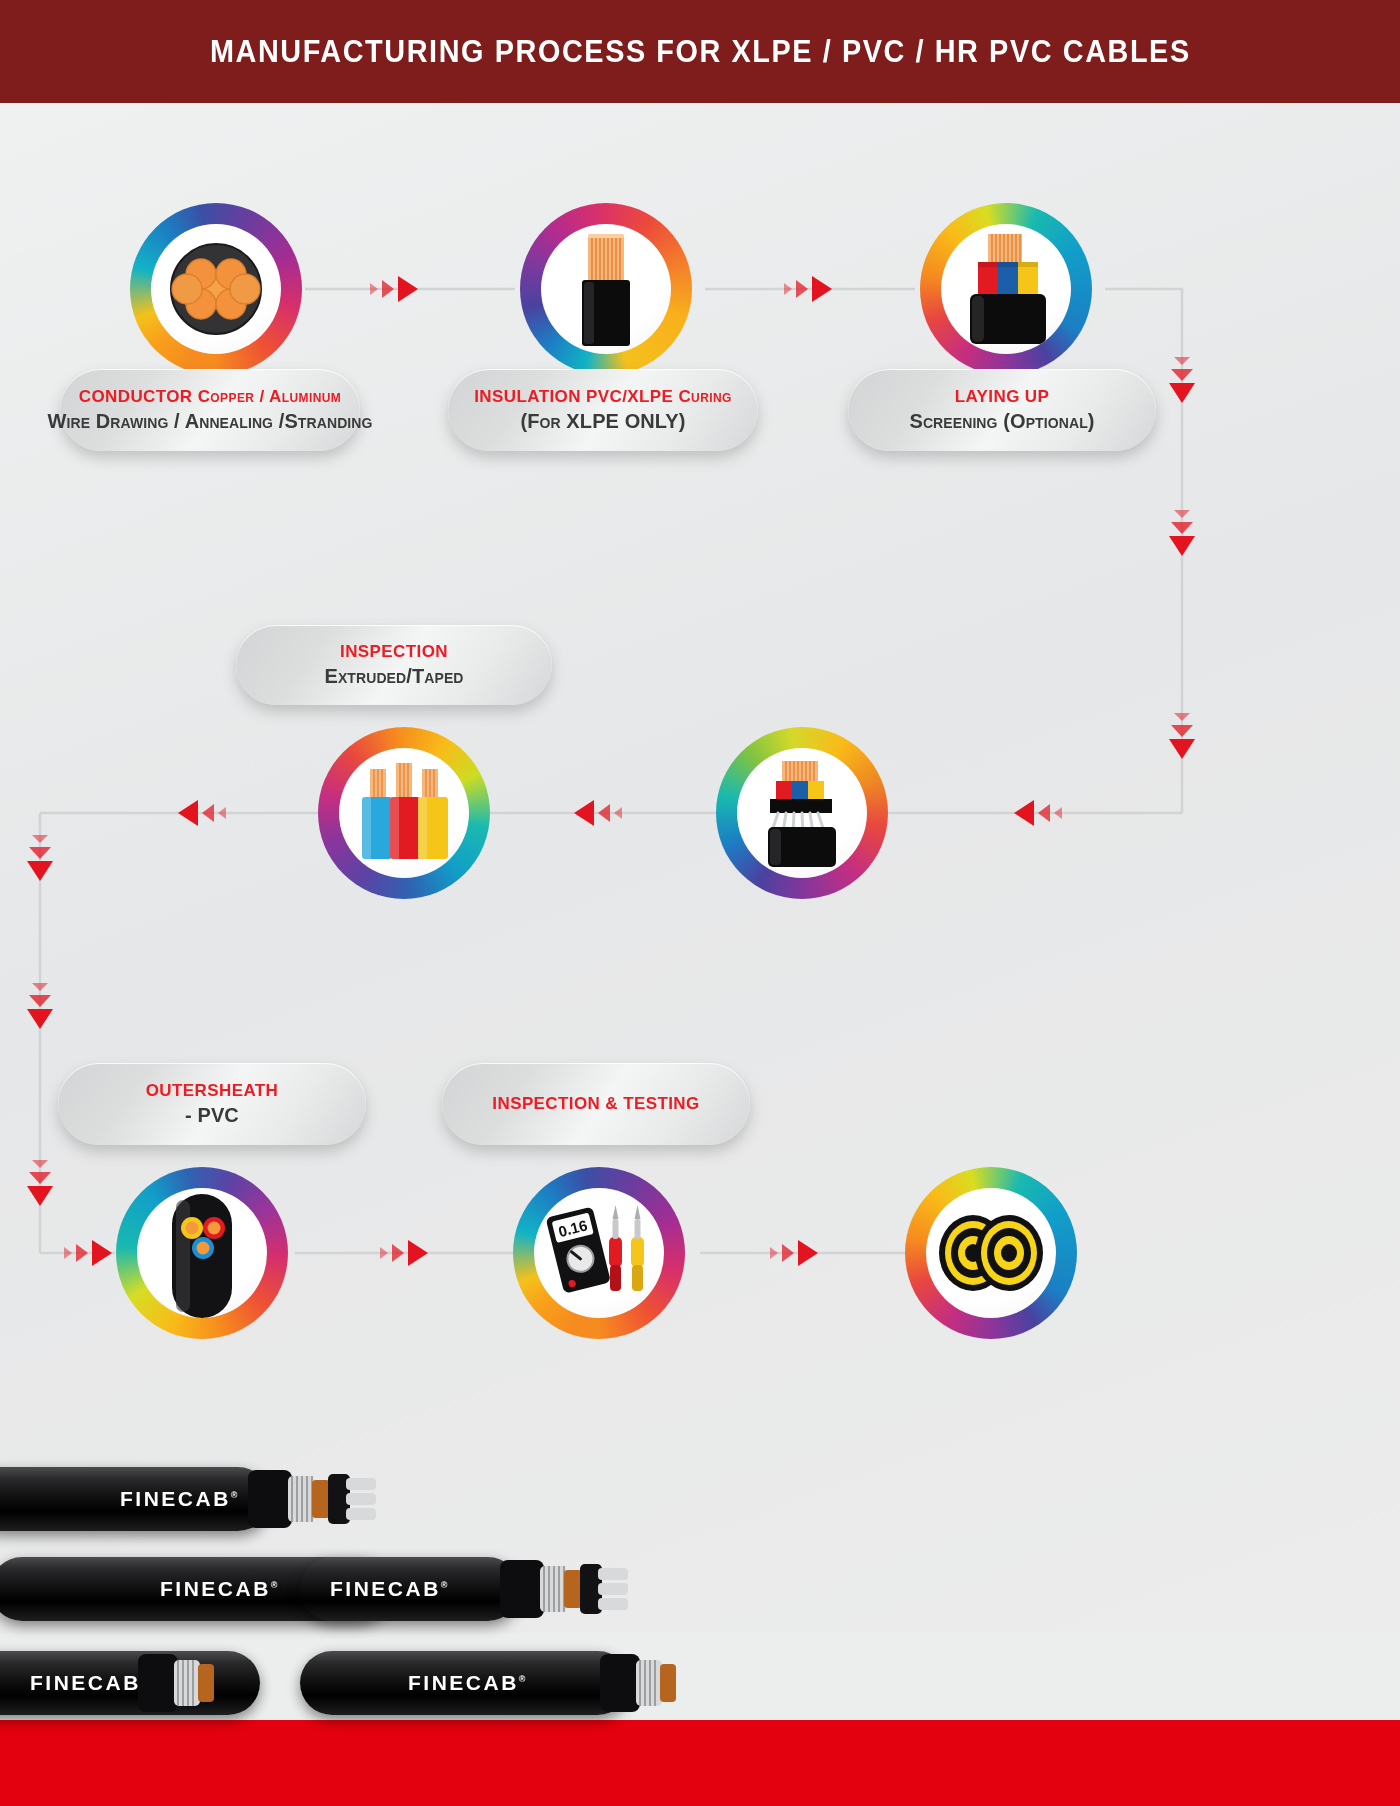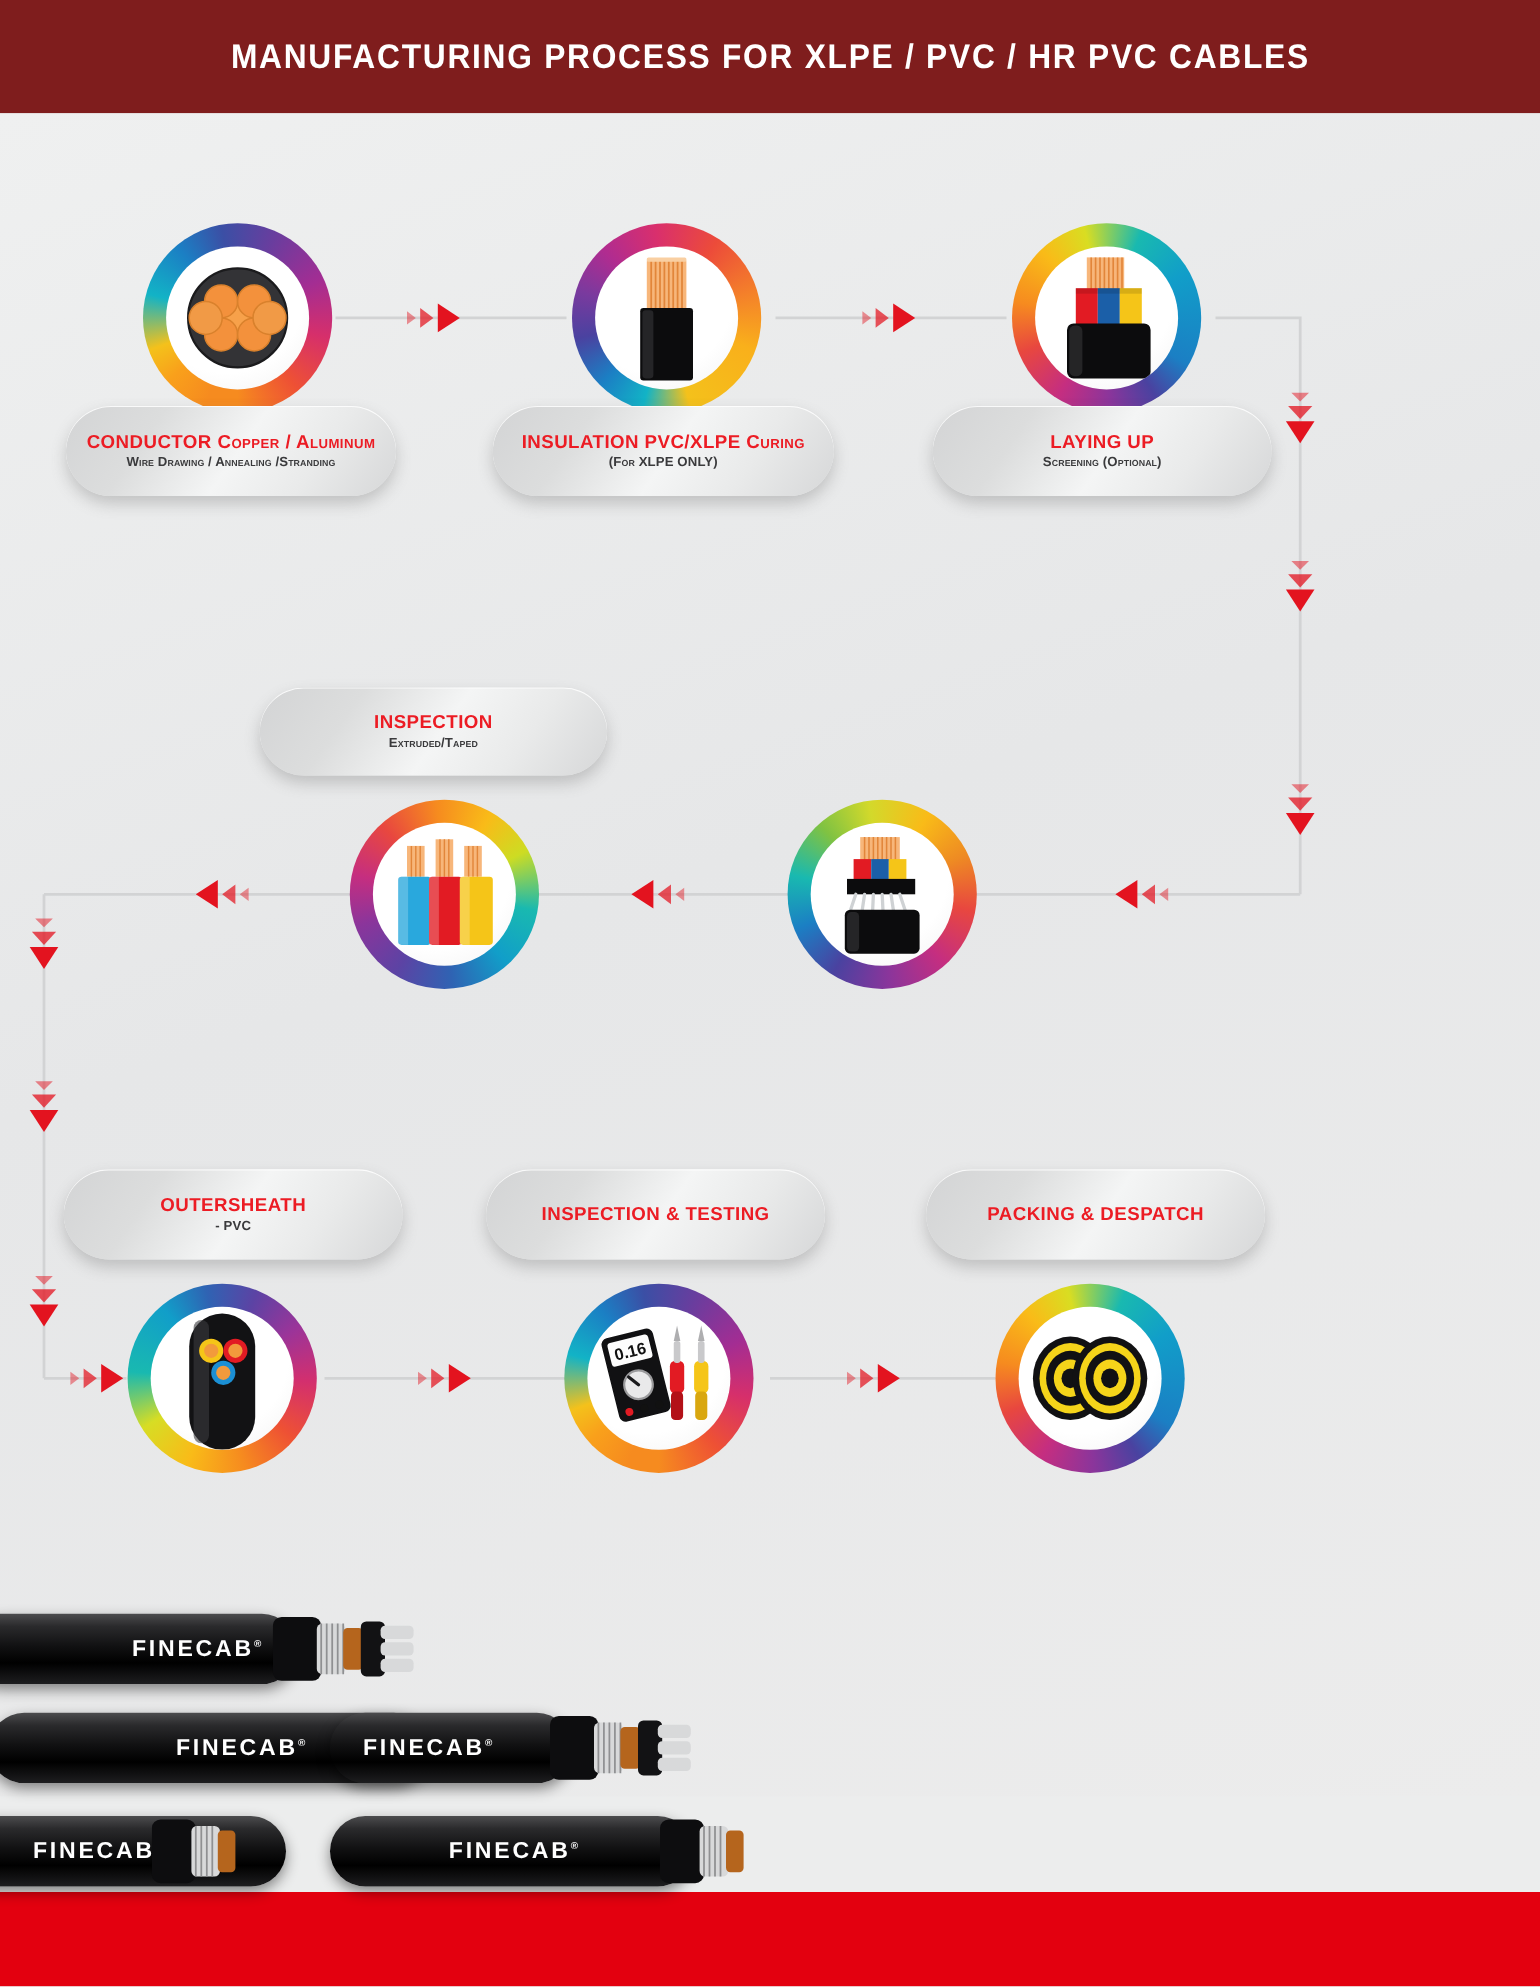--- a/index.html
+++ b/index.html
@@ -103,21 +103,21 @@
     color:#ec1c24;
     font-weight:bold;
     font-size:17px;
     letter-spacing:.4px;
     line-height:1.28;
     white-space:nowrap;
   }
   .pill .l2, .pill .l3 {
     color:#3a3a3c;
     font-weight:bold;
-    font-size:12px;
+    font-size:20px;
     letter-spacing:.1px;
     line-height:1.3;
     white-space:nowrap;
   }
   .sc { font-variant:small-caps; }
 
   
   .arrow-group { position:absolute; }
   .arrow-group svg { display:block; }
 
@@ -402,23 +402,20 @@
             <rect x="92" y="40" width="13" height="30" rx="5" fill="#f5c518"></rect>
             <rect x="95.5" y="22" width="6" height="20" rx="2.5" fill="#c9c9cb"></rect>
             <path d="M95.5 22 L98.5 8 L101.5 22 Z" fill="#aeaeb0"></path>
             <rect x="93" y="68" width="11" height="26" rx="4" fill="#d9a710"></rect>
           </g>
         </svg>
       </div>
     </div>
   </div>
 
-  <div class="pill" style="left:842px; top:960px; width:308px; height:82px;">
-    <div class="l1">PACKING &amp; DESPATCH</div>
-  </div>
 
   <div class="node-circle" style="left:905px; top:1064px;">
     <div class="ring ring-c">
       <div class="ring-inner">
         <svg width="124" height="108" viewBox="0 0 124 108">
           <g>
             <ellipse cx="44" cy="54" rx="34" ry="38" fill="#111113"></ellipse>
             <ellipse cx="44" cy="54" rx="28" ry="32" fill="#f5d41a"></ellipse>
             <ellipse cx="44" cy="54" rx="22" ry="25" fill="#111113"></ellipse>
             <ellipse cx="44" cy="54" rx="15" ry="17" fill="#f5d41a"></ellipse>

